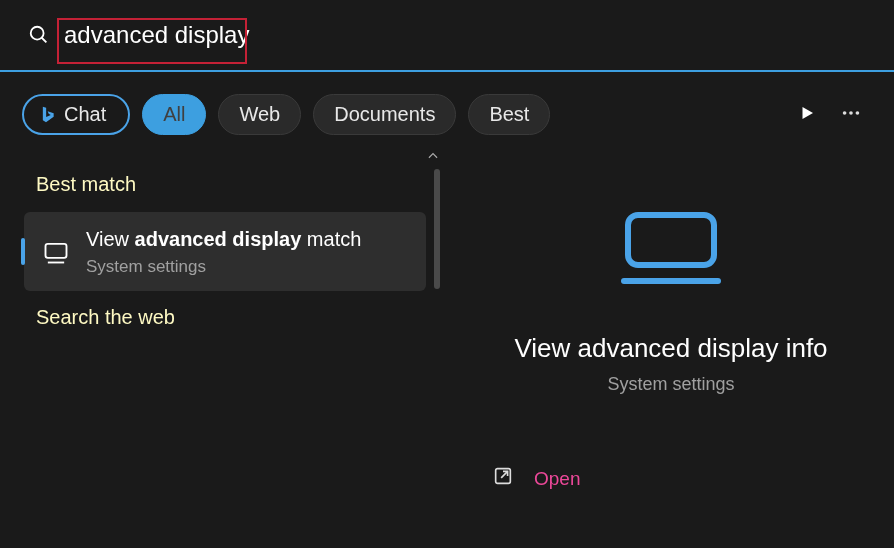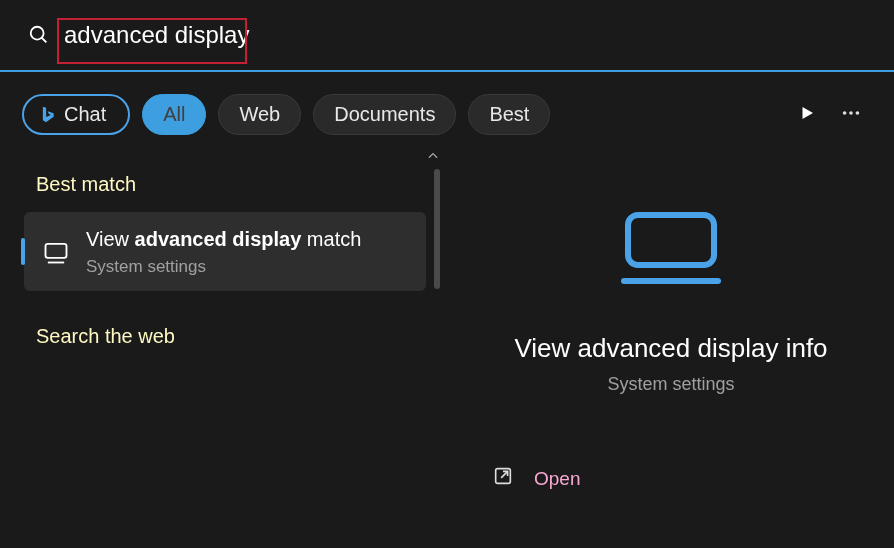--- a/index.html
+++ b/index.html
@@ -191,21 +191,21 @@
     .detail-actions {
       margin-top: 70px;
       width: 100%;
       padding-left: 44px;
     }
     .action-item {
       display: flex;
       align-items: center;
       gap: 20px;
       font-size: 19px;
-      color: #f9a8d4;
+      color: #ec4899;
       cursor: pointer;
     }
   </style>
 </head>
 <body>
 
 <div class="search-bar">
   <span class="search-icon-wrap">
     <svg width="22" height="22" viewBox="0 0 24 24" fill="none" stroke="#fff" stroke-width="2">
       <circle cx="10" cy="10" r="7"></circle>
@@ -265,21 +265,21 @@
         </svg>
       </span>
       <div class="result-text">
         <div class="result-title">
           <span>View </span><b>advanced display</b><span> match</span>
         </div>
         <div class="result-sub">System settings</div>
       </div>
     </div>
 
-    <div class="section-title" style="padding-top:34px">Search the web</div>
+    <div class="section-title" style="padding-top:15px">Search the web</div>
 
   </div>
 
   <div class="right-panel">
     <div class="detail-card">
       <div class="detail-icon">
         <svg width="110" height="80" viewBox="0 0 110 80" fill="none" stroke="#4aa3e8" stroke-width="6" stroke-linecap="round">
           <rect x="12" y="6" width="86" height="50" rx="10"></rect>
           <line x1="8" y1="72" x2="102" y2="72"></line>
         </svg>

